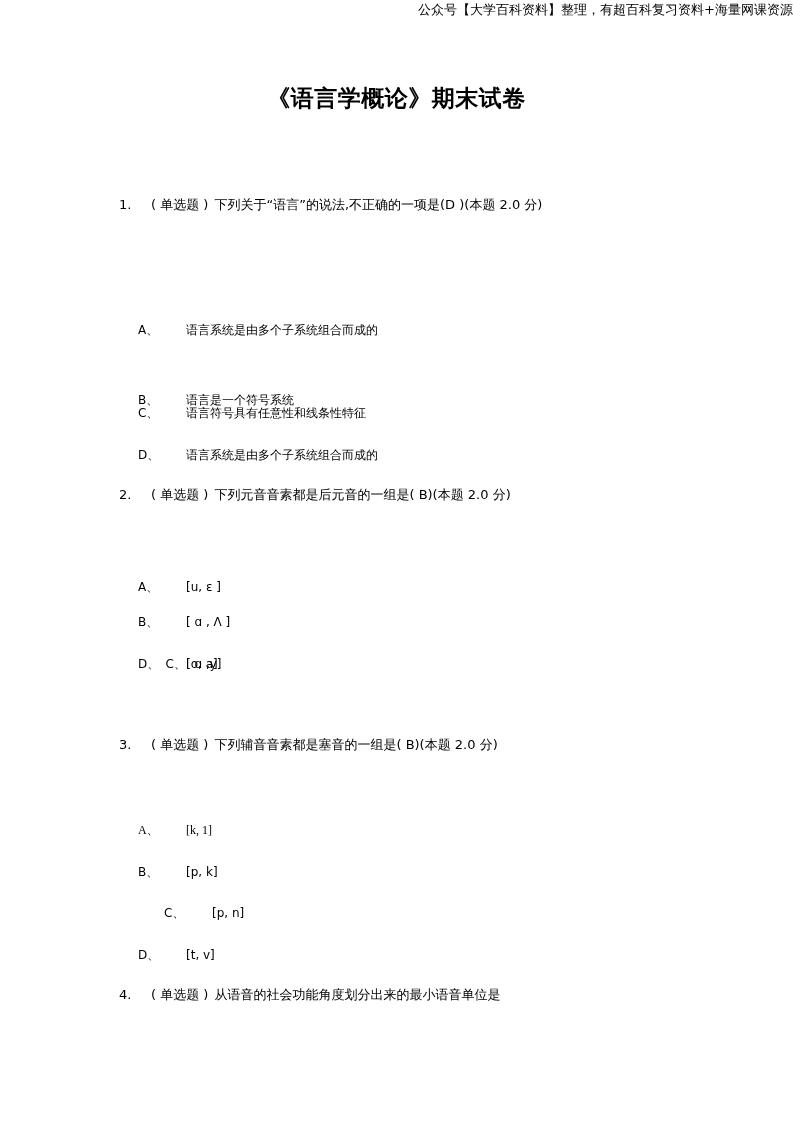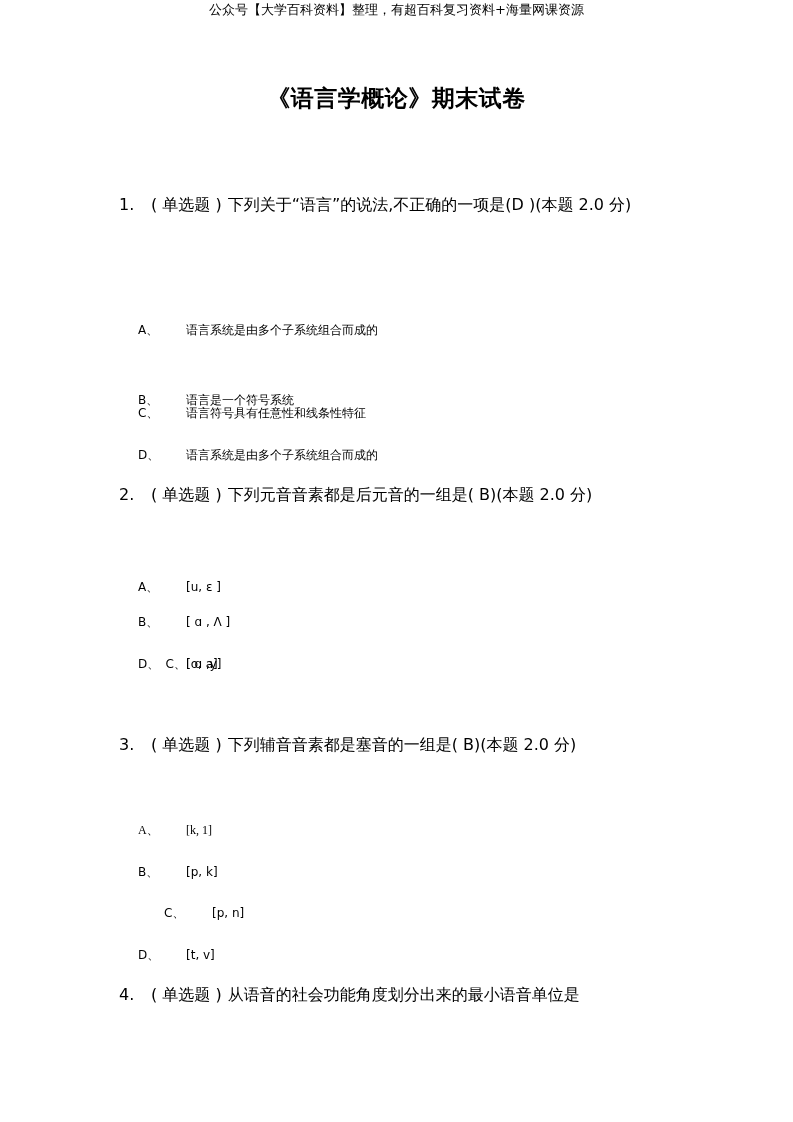--- a/index.html
+++ b/index.html
@@ -13,42 +13,42 @@
       position: relative;
       overflow: hidden;
       color: #000000;
       font-family: "DejaVu Sans", "Liberation Sans", sans-serif;
     }
     .header-note {
       position: absolute;
       top: 1px;
       left: 0;
       width: 793px;
-      text-align: center;
+      text-align: right;
       font-family: "DejaVu Serif", "Liberation Serif", serif;
       font-size: 13px;
       line-height: 18px;
       color: #000;
     }
     .doc-title {
       position: absolute;
       top: 76px;
       left: 0;
       width: 793px;
       text-align: center;
       font-size: 23px;
       font-weight: bold;
       line-height: 44px;
       letter-spacing: 0.5px;
     }
     .question {
       position: absolute;
       left: 119px;
       width: 570px;
-      font-size: 16px;
+      font-size: 13px;
       line-height: 42px;
     }
     .q-num { display: inline-block; width: 32px; }
     .q-type { display: inline-block; margin-right: 6px; }
     .option {
       position: absolute;
       left: 138px;
       font-size: 12px;
       line-height: 22px;
       white-space: nowrap;

